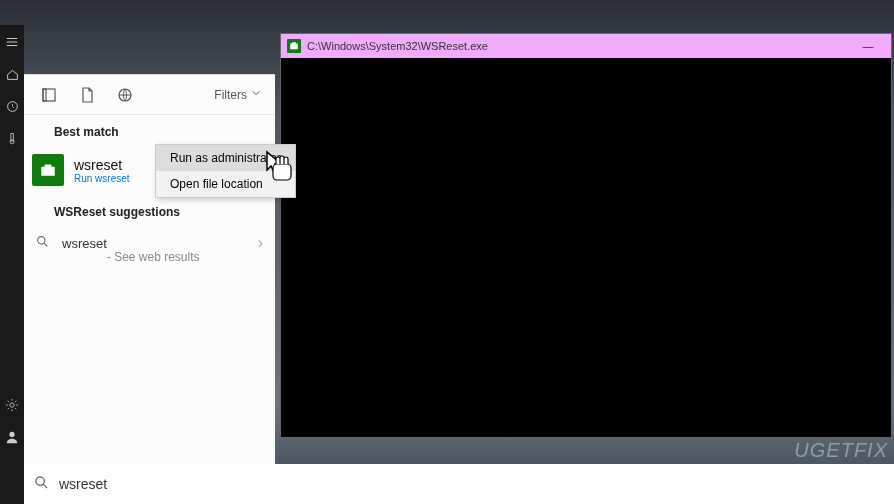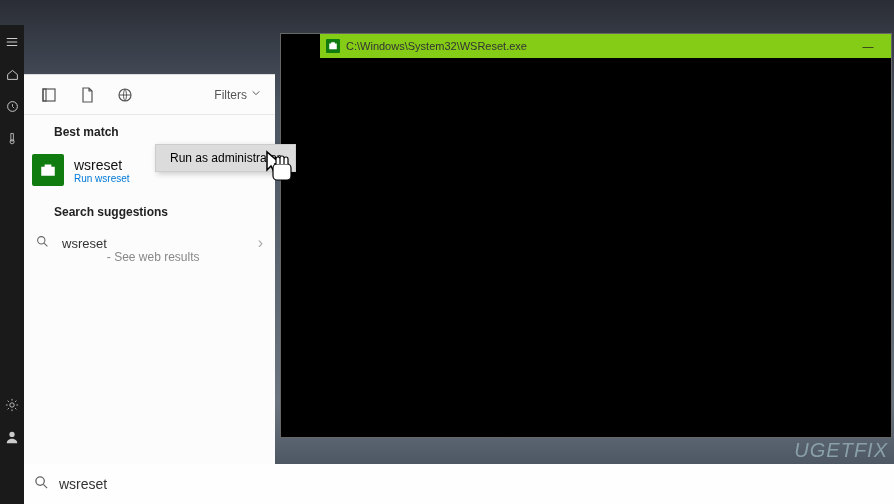--- a/index.html
+++ b/index.html
@@ -50,22 +50,22 @@
     
     .cursor-pointer {
       position: absolute; left: 261px; top: 148px; z-index: 30; pointer-events: none;
     }
     
     .cmd-window {
       position: absolute; left: 280px; top: 33px; right: 2px; height: 405px;
       background: #000; border: 1px solid #666;
     }
     .cmd-titlebar {
-      height: 24px; background: #84cc16; display: flex; align-items: center; padding: 0 6px;
-      font-size: 11px; color: #333; gap: 6px; margin-left: 39px;
+      height: 24px; background: #f0abfc; display: flex; align-items: center; padding: 0 6px;
+      font-size: 11px; color: #333; gap: 6px;
     }
     .cmd-title-icon { width: 14px; height: 14px; background: #107c10; border-radius: 1px; display: flex; align-items: center; justify-content: center; }
     .cmd-controls { margin-left: auto; display: flex; gap: 0; }
     .cmd-control { width: 34px; height: 24px; display: flex; align-items: center; justify-content: center; font-size: 11px; cursor: pointer; color: #222;}
     .cmd-body { background: #000; height: calc(100% - 24px); }
     
     .taskbar {
       position: absolute; bottom: 0; left: 24px; right: 0; height: 40px; background: #fefefe;
       display: flex; align-items: center; padding-left: 10px;
     }
@@ -173,37 +173,38 @@
       <svg viewBox="0 0 16 16" width="18" height="18">
           <path fill="#fff" d="M2 5h12v8H2z M5 3h6v2H5z"></path>
         </svg>
     </div>
     <div class="sm-result-text">
       <span class="sm-result-title">wsreset</span>
       <span class="sm-result-sub">Run wsreset</span>
     </div>
   </div>
 
-  <div class="sm-section-label">Search suggestions</div>
+  <div class="sm-section-label">WSReset suggestions</div>
 
   <div class="sm-suggestion">
     <span class="sm-suggestion-icon">
       <svg viewBox="0 0 16 16" width="13" height="13">
           <circle cx="6.5" cy="6.5" r="4.5" fill="none" stroke="#666" stroke-width="1.3"></circle>
           <path stroke="#666" stroke-width="1.3" d="M10 10l4 4"></path>
         </svg>
     </span>
     <span class="sm-suggestion-text">wsreset</span>
     <span class="sm-suggestion-sub"> - See web results</span>
     <span class="sm-suggestion-arrow">›</span>
   </div>
 </div>
 
 <div class="context-menu">
   <div class="context-menu-item hover">Run as administrator</div>
+  <div class="context-menu-item">Open file location</div>
 </div>
 
 <div class="cursor-pointer">
   <svg width="36" height="40" viewBox="0 0 36 40">
     <path fill="#fff" stroke="#000" stroke-width="1.5" d="M6 4 L6 22 L10 18 L14 26 L18 24 L14 16 L20 16 Z"></path>
     <g fill="#fff" stroke="#000" stroke-width="1.2">
       <rect x="12" y="16" width="18" height="16" rx="4"></rect>
       <path d="M15 16 v-5 a2 2 0 0 1 4 0 v5 M19 16 v-6 a2 2 0 0 1 4 0 v6 M23 16 v-5 a2 2 0 0 1 4 0 v5"></path>
     </g>
   </svg>

